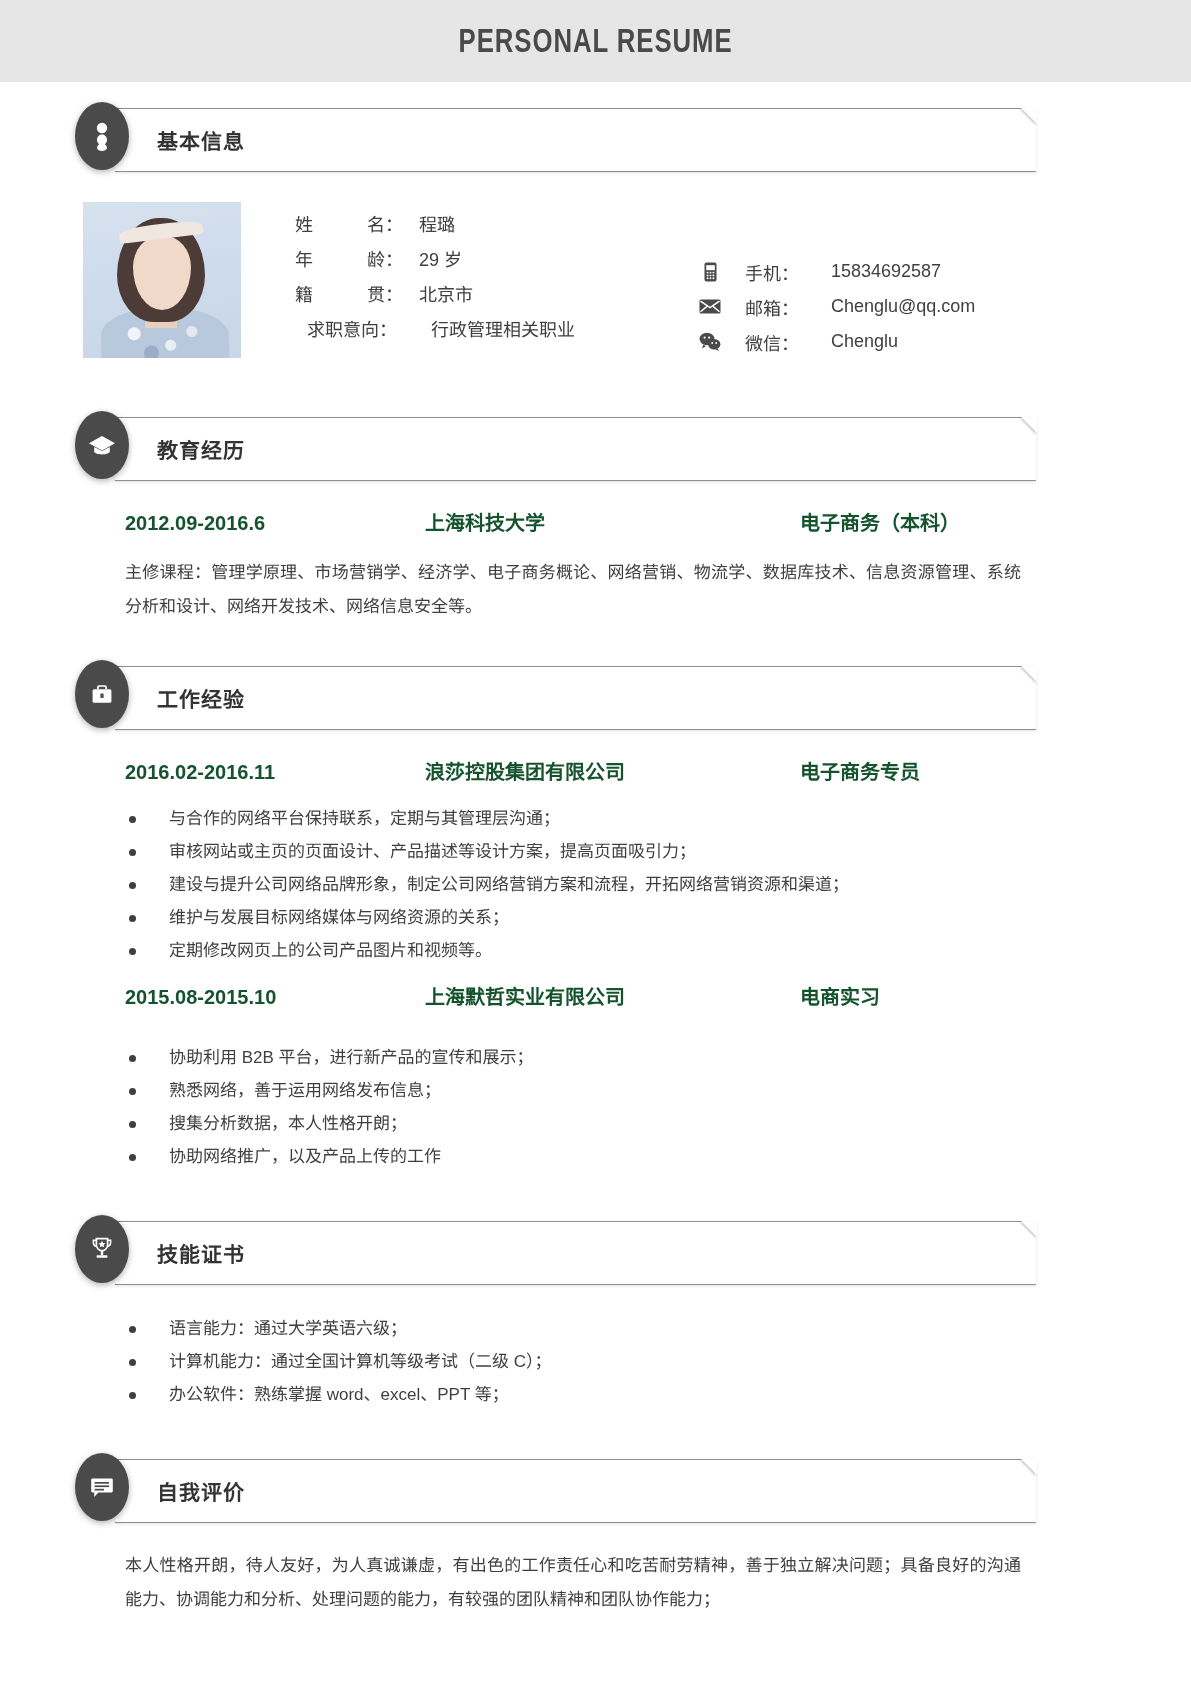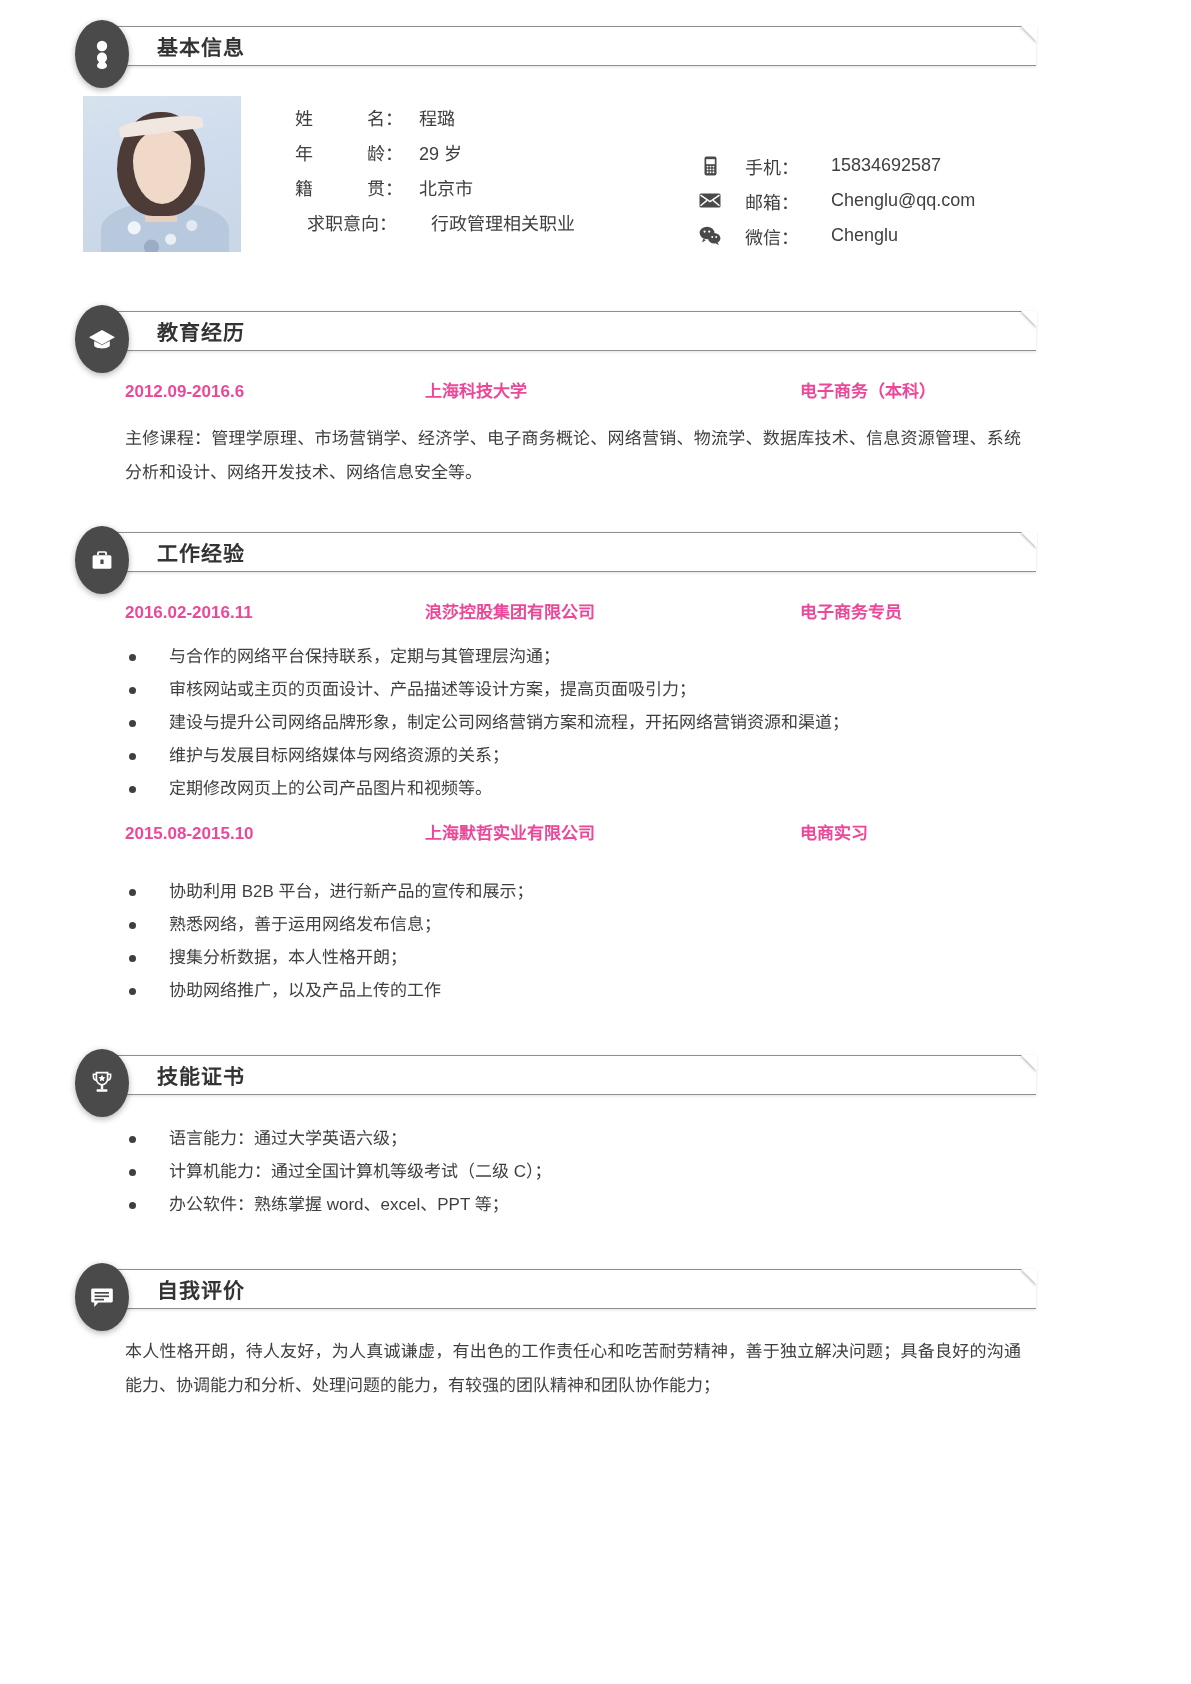--- a/index.html
+++ b/index.html
@@ -40,21 +40,21 @@
   }
 
   
   .content {
     padding: 0 75px 0 75px;
   }
 
   
   .section-head {
     position: relative;
-    height: 40px;
+    height: 64px;
     margin-top: 26px;
     margin-left: 40px;
     margin-right: 80px;
   }
   .head-bar {
     position: absolute;
     left: 0;
     right: 0;
     top: 0;
     bottom: 0;
@@ -219,23 +219,23 @@
     color: #3f3f3f;
   }
   .contact-val { color: #3f3f3f; }
 
   
   .entry-row {
     display: flex;
     align-items: baseline;
     margin-top: 26px;
     padding-left: 50px;
-    font-size: 17px;
+    font-size: 20px;
     font-weight: bold;
-    color: #ec4899;
+    color: #14532d;
   }
   .entry-date { width: 300px; flex: 0 0 300px; }
   .entry-org  { width: 375px; flex: 0 0 375px; }
   .entry-role { flex: 1; }
 
   .para {
     margin-top: 20px;
     padding-left: 50px;
     padding-right: 95px;
     font-size: 17px;
@@ -267,20 +267,23 @@
     background: #3f3f3f;
     border-radius: 50%;
   }
   .tight li { line-height: 33px; }
 </style>
 </head>
 <body>
 
 <div class="page">
 
+  <div class="banner">
+    <div class="banner-title">PERSONAL RESUME</div>
+  </div>
 
   <div class="content">
 
     <div class="section-head">
       <div class="head-bar">
           <span class="corner-line"></span>
         </div>
       <div class="head-icon">
         <svg width="24" height="30" viewBox="0 0 24 30" fill="#ffffff" aria-hidden="true">
           <circle cx="12" cy="7" r="5.2"></circle>

